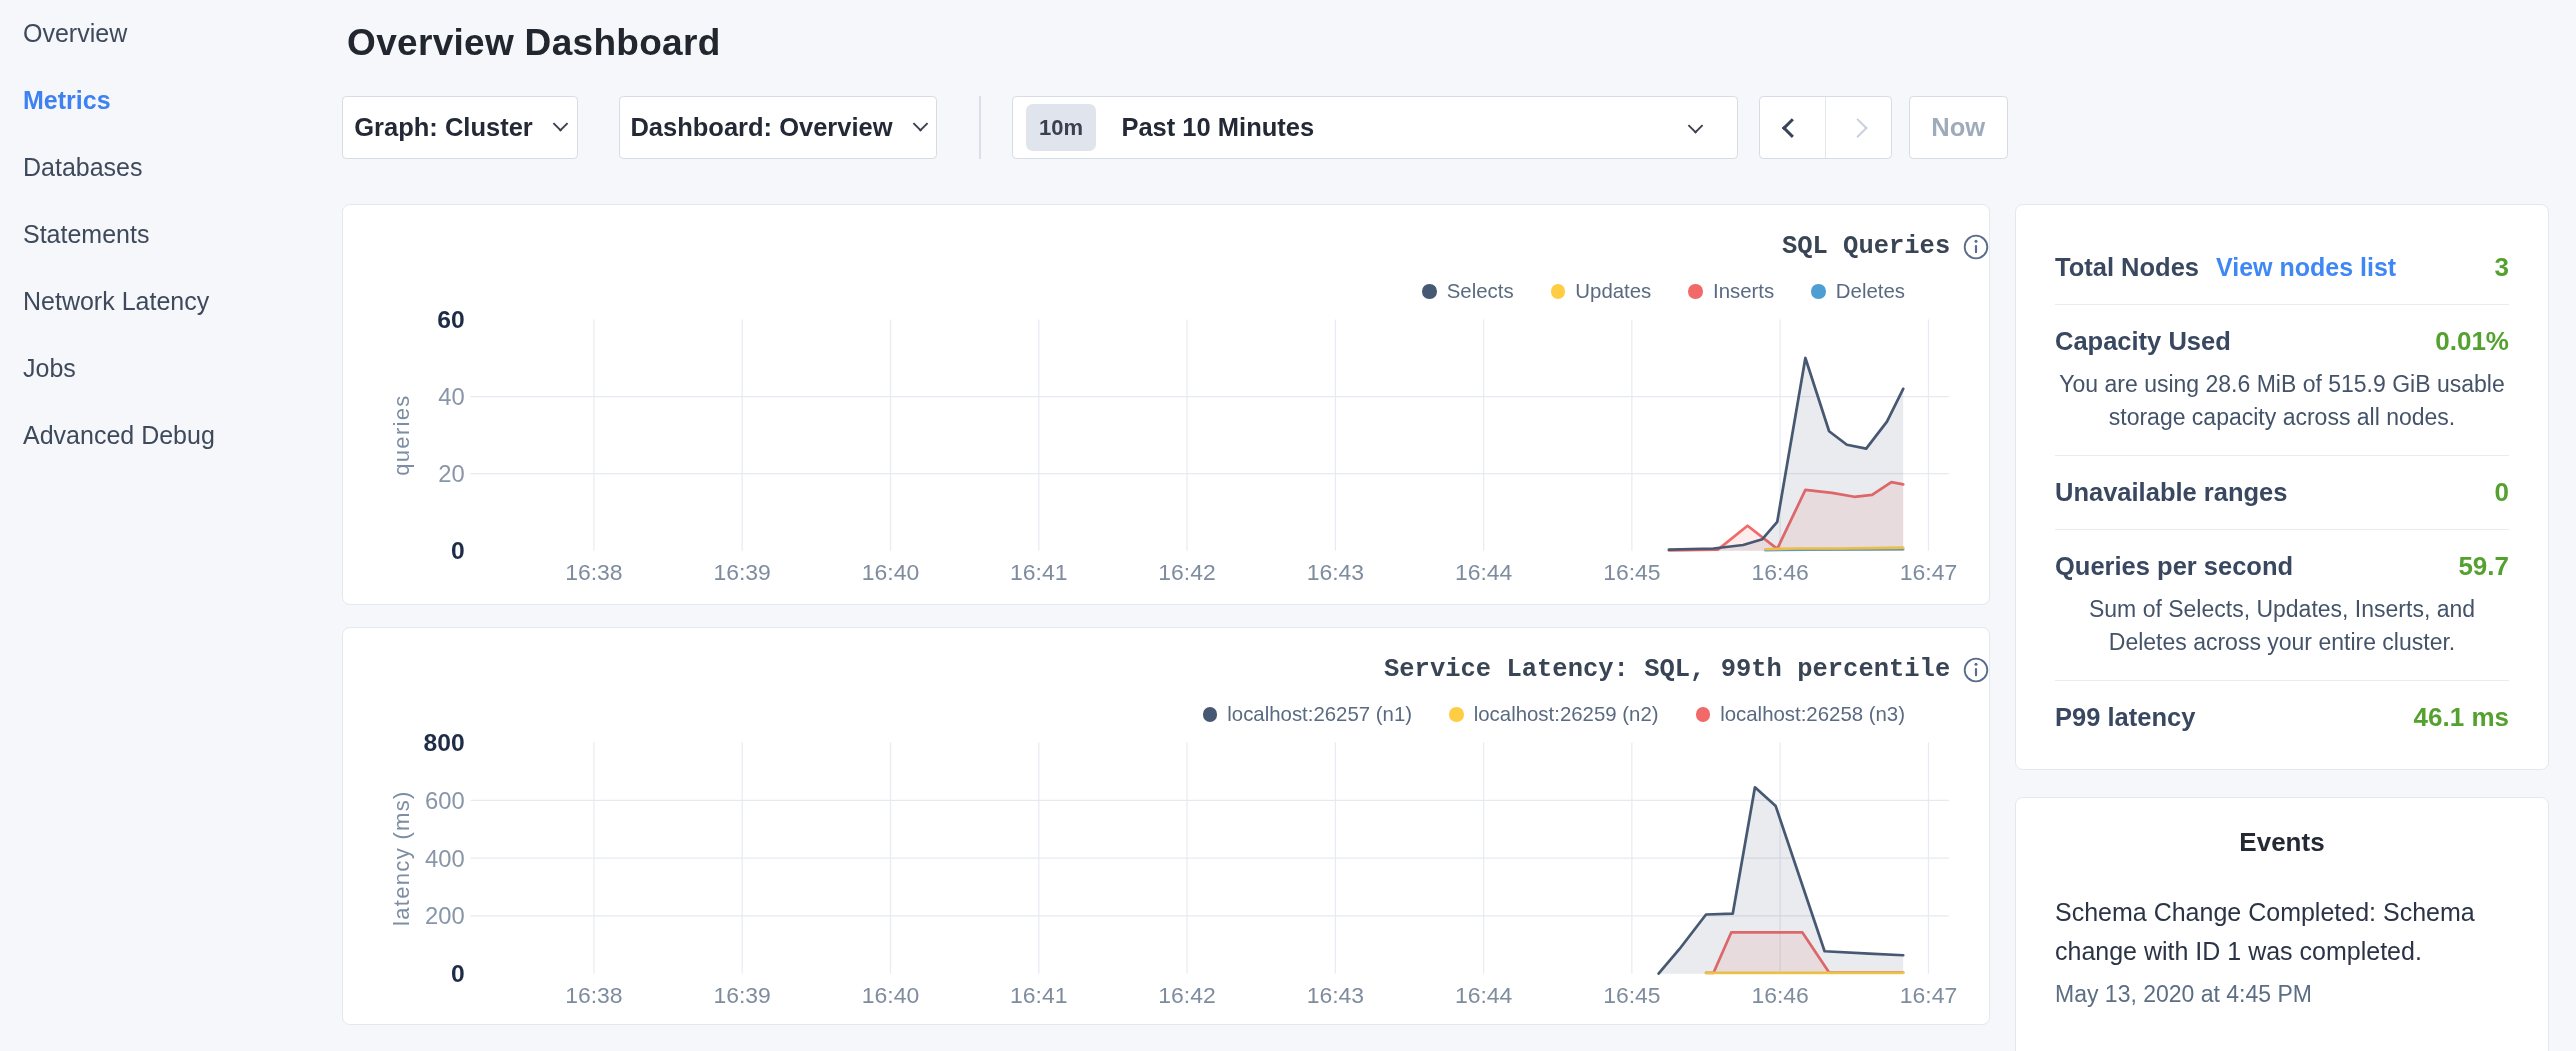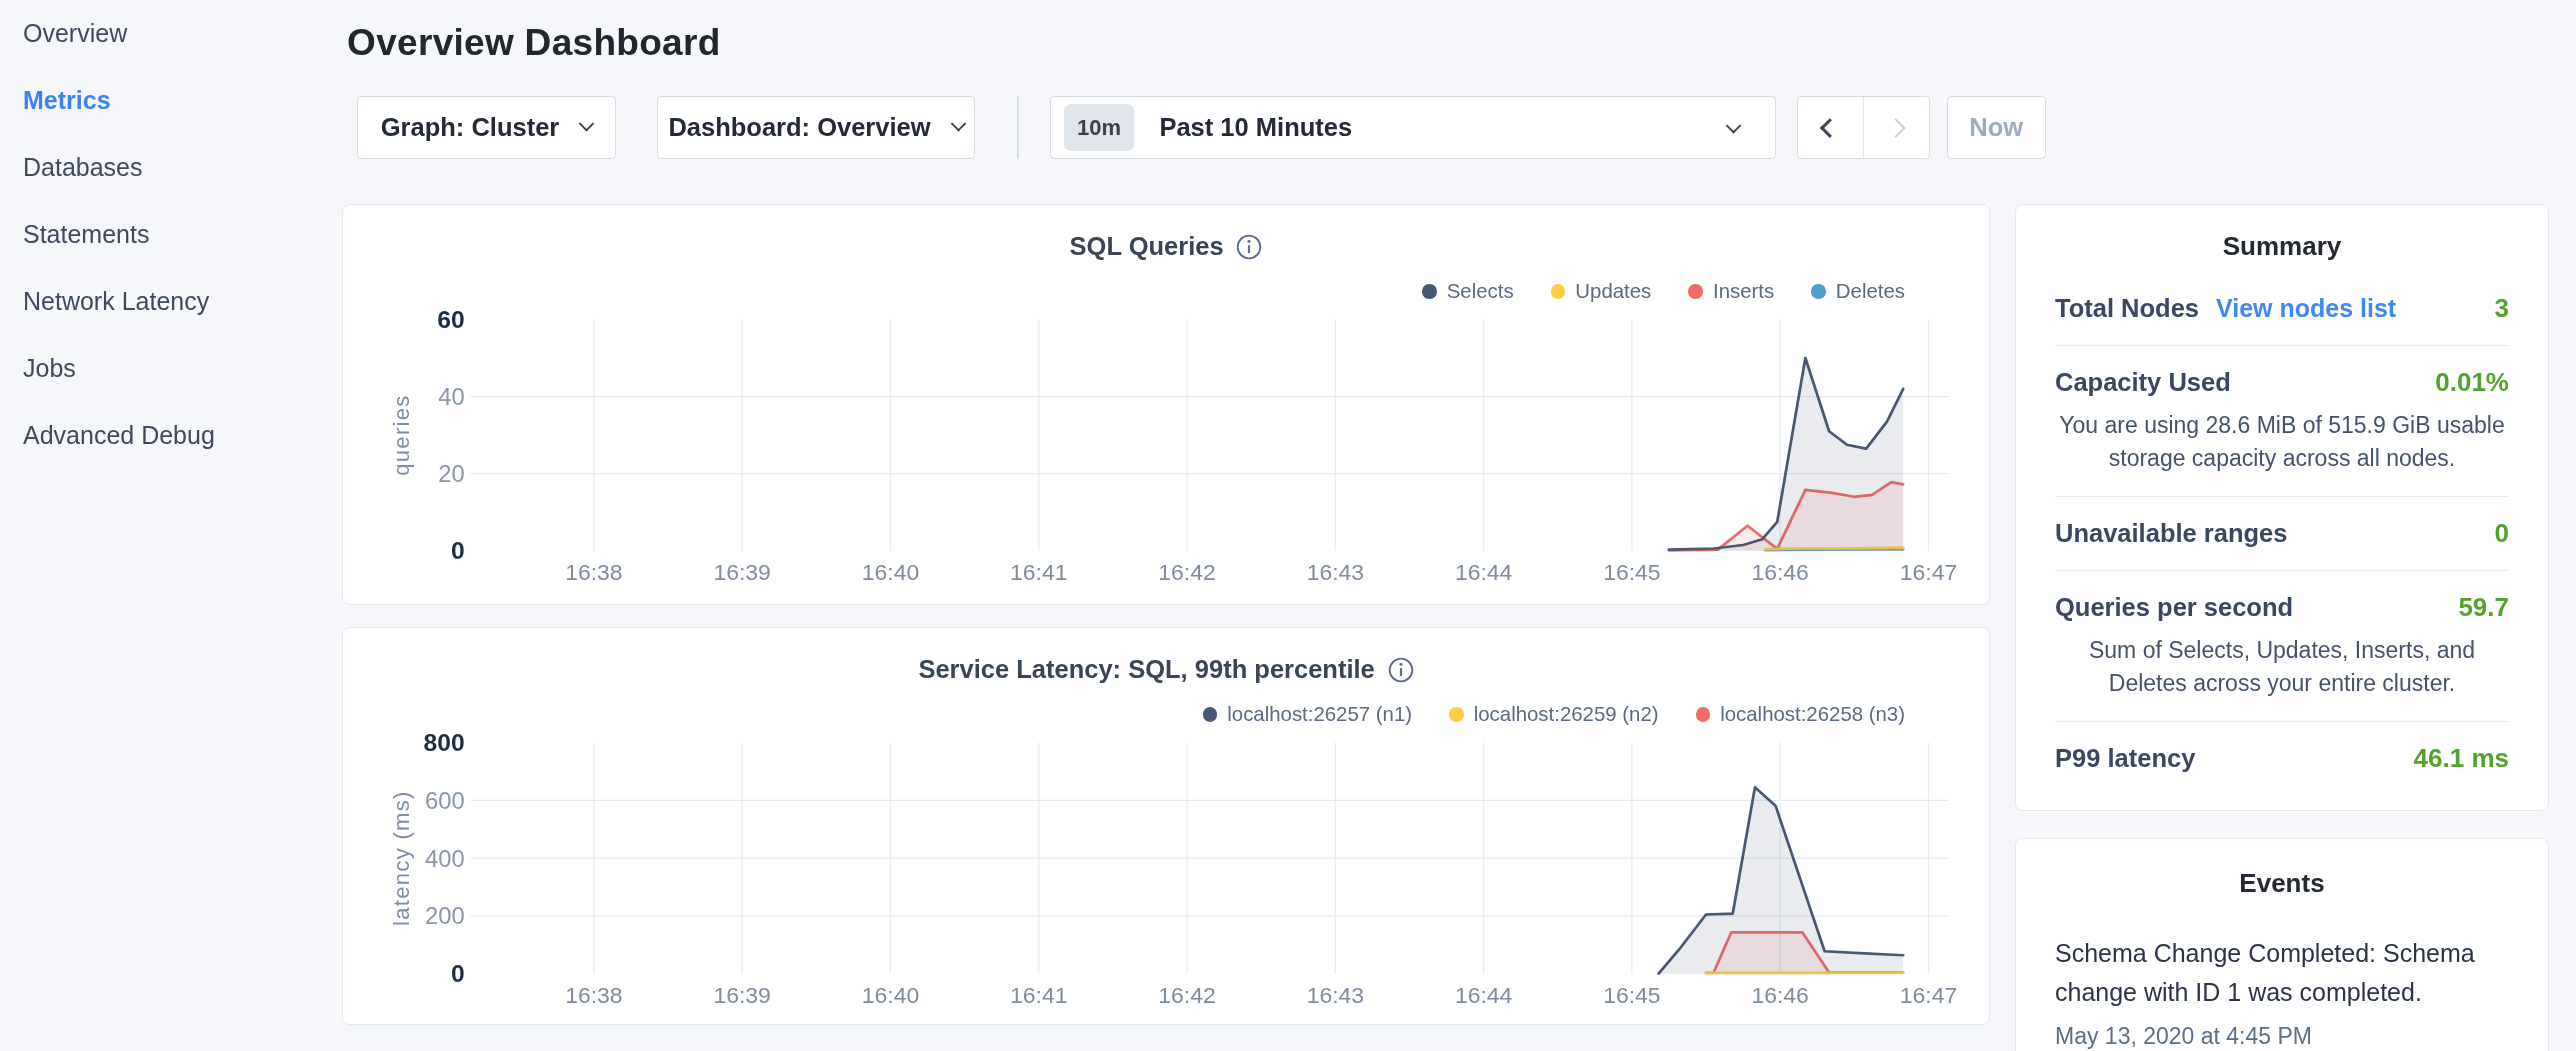--- a/index.html
+++ b/index.html
@@ -20,21 +20,21 @@
   
   .main { flex:1; padding-right:27px; }
   .page-title { font-size:37px; font-weight:700; color:#22272f; margin:22px 0 0 5.1px; letter-spacing:0.3px; }
 
   
   .controls { display:flex; align-items:center; margin-top:32px; height:63px; }
   .btn { background:#fff; border:1.3px solid #d5dce6; border-radius:4.3px; height:63px;
          display:flex; align-items:center; justify-content:center;
          font-size:25.5px; font-weight:700; color:#232a36; cursor:pointer; }
   .dropdown-btn { gap:22px; }
-  .graph-dd { width:259px;margin-left:15px; }
+  .graph-dd { width:236px; }
   .dash-dd  { width:318px; margin-left:41px; }
   .chev { width:11px; height:11px; border-right:2.1px solid #39404e; border-bottom:2.1px solid #39404e;
           transform:rotate(45deg) translate(-2.6px,-2.6px); }
   .vdivider { width:1.7px; height:63px; background:#d9dfe8; margin-left:42px; margin-right:31px; }
   .time-selector { width:726px; justify-content:flex-start; padding:0 31px 0 13.6px; position:relative; }
   .time-badge { background:#e0e4ed; color:#39414f; font-size:22px; font-weight:700; border-radius:6.8px; padding:10.2px 12.8px; }
   .time-label { margin-left:25.5px; font-size:25.5px; font-weight:700; }
   .time-chev { position:absolute; right:36px; top:27px; }
   .arrow-group { display:flex; margin-left:21px; width:133px; height:63px; background:#fff;
                  border:1.3px solid #d5dce6; border-radius:4.3px; }
@@ -44,21 +44,21 @@
   .chev-right { width:13.6px; height:13.6px; border-right:2.6px solid #c7d0da; border-top:2.6px solid #c7d0da; transform:rotate(45deg); }
   .now-btn { width:99px; margin-left:17px; color:#9fabba; }
 
   
   .body-row { display:flex; margin-top:45px; align-items:flex-start; }
   .charts-col { width:1648px; flex:none; }
   .right-col { width:534px; margin-left:25px; flex:none; }
 
   .chart-panel { position:relative; background:#fff; border:1.3px solid #e3e8ee; border-radius:7.7px; height:401px; }
   .chart-panel + .chart-panel { margin-top:22px; height:398px; }
-  .chart-title-row { display:flex; align-items:center; justify-content:center; gap:12.8px; padding-top:27px; }
+  .chart-title-row { display:flex; align-items:center; justify-content:flex-end; gap:12.8px; padding-top:27px;font-family:Liberation Mono, monospace; }
   .chart-title { font-size:25.5px; font-weight:700; color:#394455; }
   .info-icon { display:flex; cursor:pointer; }
   .legend { position:absolute; top:75px; right:84px; display:flex; gap:37px; }
   .legend-item { display:flex; align-items:center; gap:10.2px; font-size:20.4px; color:#5a6a80; cursor:pointer; }
   .legend-dot { width:14.5px; height:14.5px; border-radius:50%; }
   .plot-svg { position:absolute; left:0; top:94px; width:1645px; height:302px; }
 
   .plot-svg .vgrid { stroke:#e8ecf2; stroke-width:1.5; }
   .plot-svg .hgrid { stroke:#e6eaf0; stroke-width:1.5; }
   .plot-svg .xlab { fill:#7e8c9e; font-size:27px; text-anchor:middle; }
@@ -260,21 +260,20 @@
               <path d="M 1546.7,296 L 1546.7,295.7 L 1571.1,267.1 L 1602.5,226.3 L 1633.9,225.3 L 1660.0,76.7 L 1684.4,98.8 L 1741.9,269.5 L 1794.2,272.2 L 1834.3,274.2 L 1834.3,296 Z" fill="#475872" fill-opacity="0.12" stroke="none"></path>
               <polyline points="1546.7,295.7 1571.1,267.1 1602.5,226.3 1633.9,225.3 1660.0,76.7 1684.4,98.8 1741.9,269.5 1794.2,272.2 1834.3,274.2" fill="none" stroke="#475872" stroke-width="3.2" stroke-linejoin="round" stroke-linecap="round"></polyline>
             </svg>
         </div>
 
       </div>
 
       <div class="right-col">
 
         <div class="card summary-card">
-          <div class="card-title">Summary</div>
 
           <div class="sum-row">
             <div class="sum-head">
               <span class="sum-label">Total Nodes</span>
               <span class="sum-link">View nodes list</span>
               <span class="sum-value">3</span>
             </div>
           </div>
 
           <div class="sum-row">

